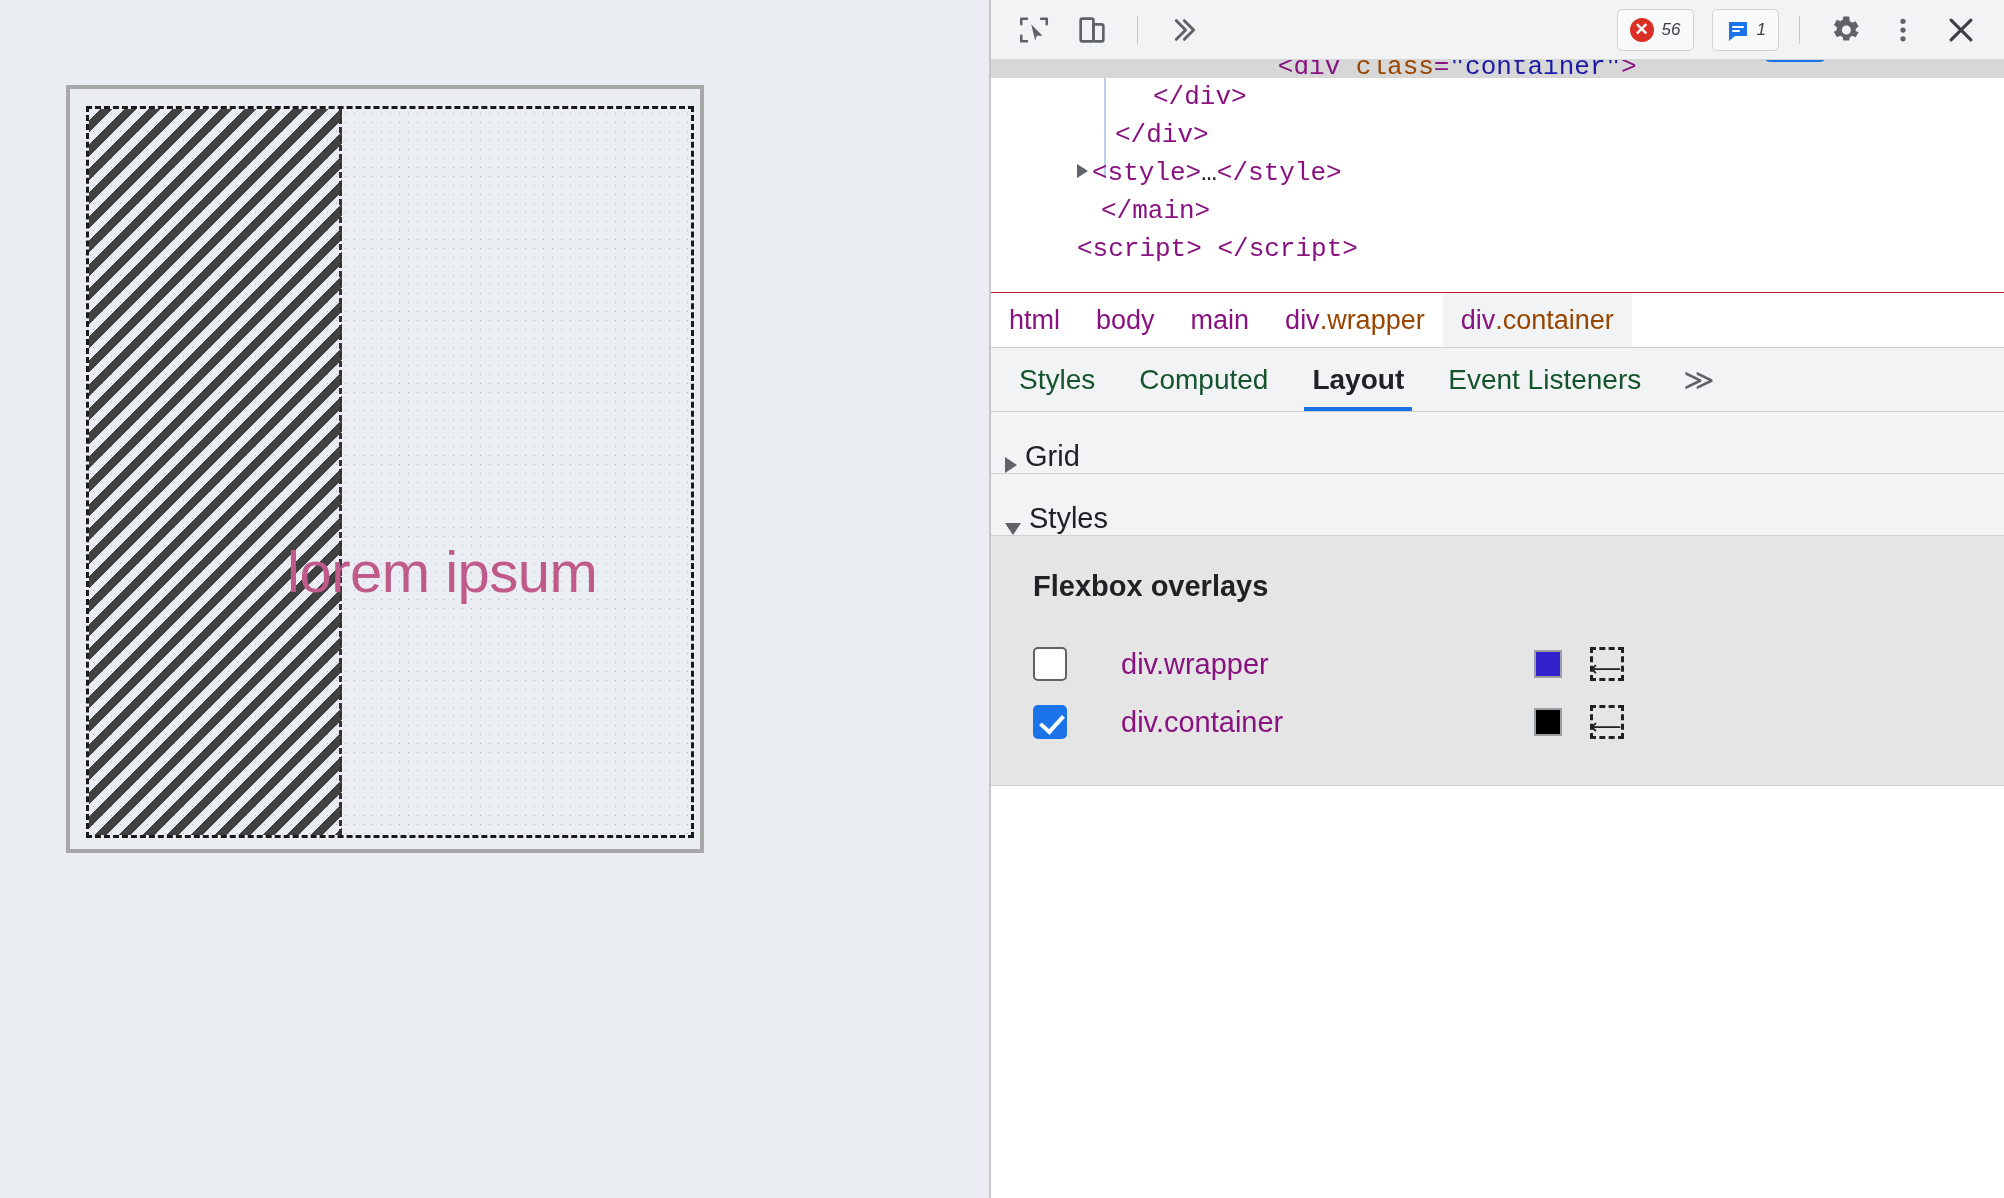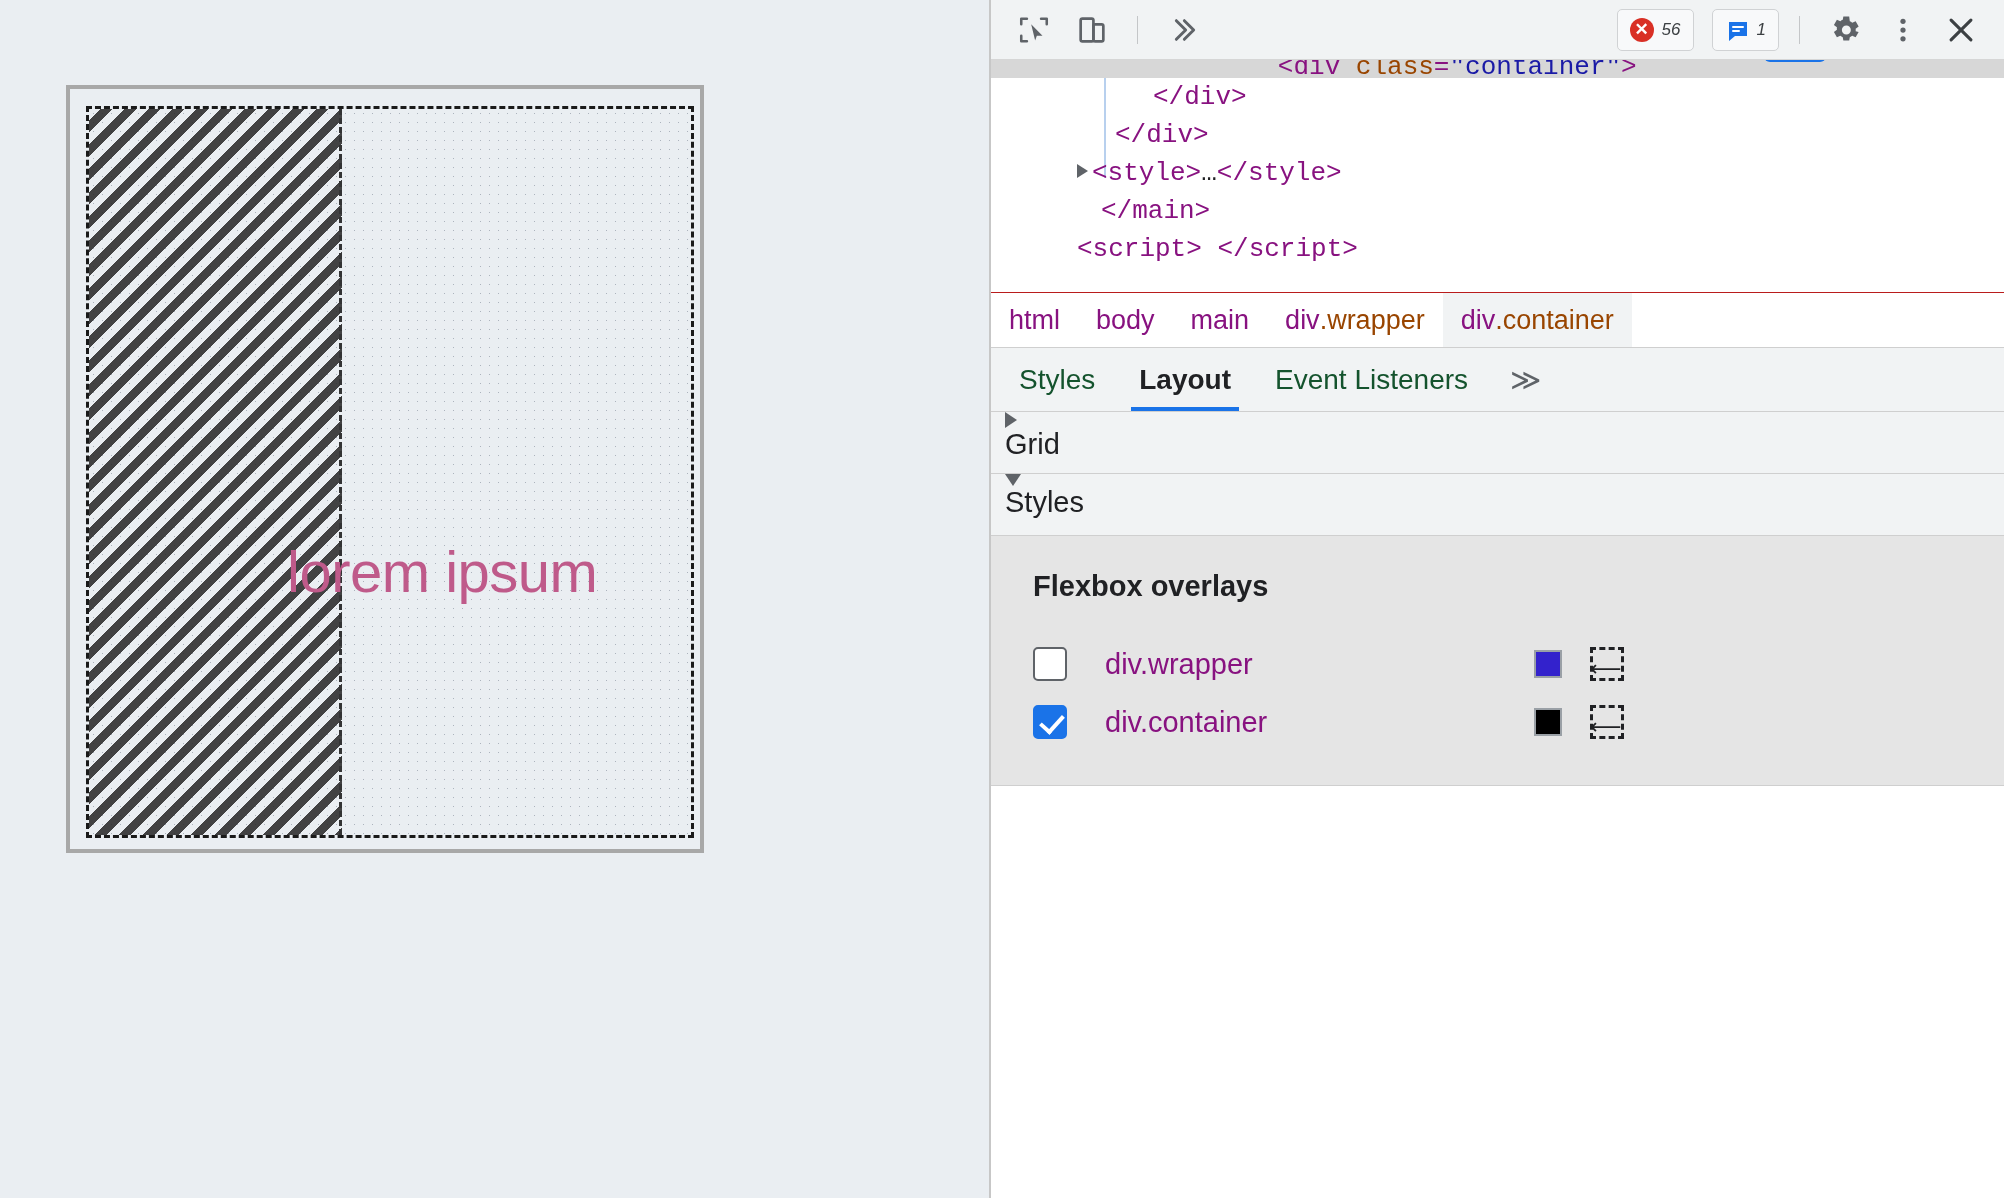--- a/index.html
+++ b/index.html
@@ -196,26 +196,25 @@
     left: 14px; right: 14px; bottom: 0; height: 4px;
     background: #1a73e8;
   }
   .dt-tab.more { color: #5f6368; font-size: 30px; padding: 0 20px; }
 
   
   .section-head {
     height: 62px;
     background: #f1f3f4;
     border-bottom: 1px solid #cfcfcf;
-    display: flex; align-items: flex-start;
+    display: flex; align-items: flex-end;
     padding-left: 14px;
     font-size: 29px;
     color: #202124;
     cursor: pointer;
-    flex-direction: column;
   }
   .caret-right {
     width: 0; height: 0;
     border-left: 12px solid #5f6368;
     border-top: 8px solid transparent;
     border-bottom: 8px solid transparent;
     margin-right: 8px;
   }
   .caret-down {
     width: 0; height: 0;
@@ -256,21 +255,21 @@
     content: "";
     position: absolute;
     left: 10px; top: 3px;
     width: 10px; height: 19px;
     border: solid #fff;
     border-width: 0 4px 4px 0;
     transform: rotate(42deg);
   }
   .ov-label {
     font-size: 29px; color: #881280;
-    margin-left: 38px;
+    margin-left: 54px;
     white-space: nowrap;
     cursor: pointer;
   }
   .swatch {
     width: 28px; height: 28px;
     border: 2px solid #9aa0a6;
     margin-left: auto;
     cursor: pointer;
     flex: 0 0 28px;
   }
@@ -397,20 +396,23 @@
       <div class="crumb active">
           <span>div</span>
           <span class="cls">.container</span>
         </div>
     </div>
 
     <div class="dt-tabs">
       <div class="dt-tab">
           <span>Styles</span>
         </div>
+      <div class="dt-tab">
+          <span>Computed</span>
+        </div>
       <div class="dt-tab active">
           <span>Layout</span>
         </div>
       <div class="dt-tab">
           <span>Event Listeners</span>
         </div>
       <div class="dt-tab more">
           <span>≫</span>
         </div>
     </div>

